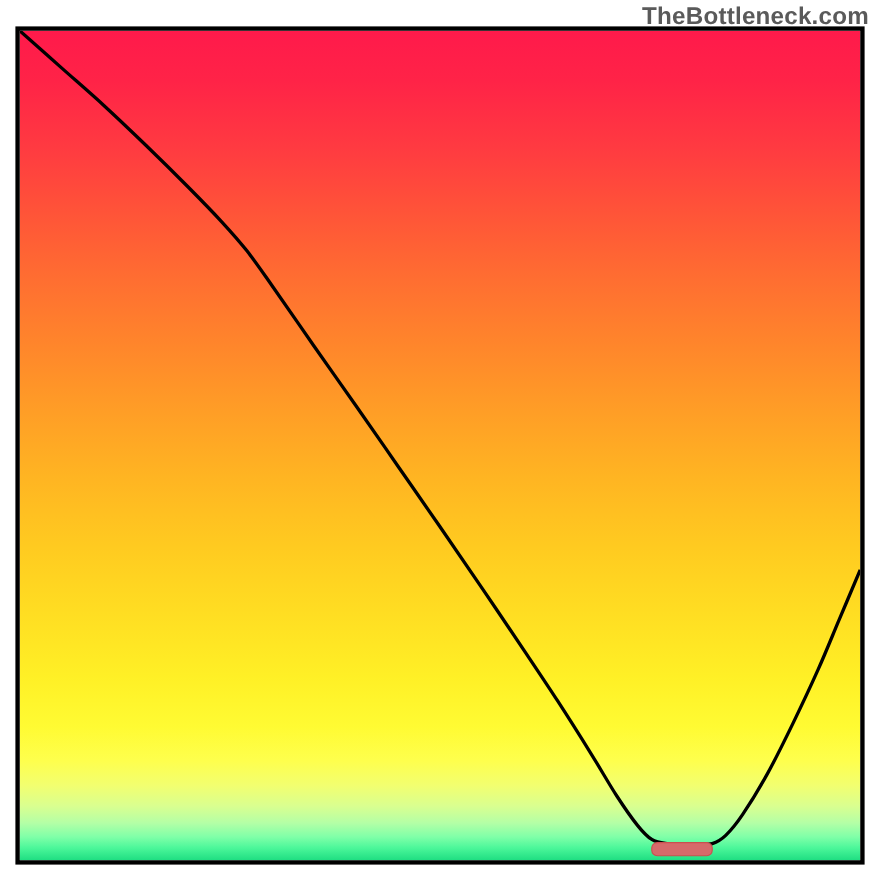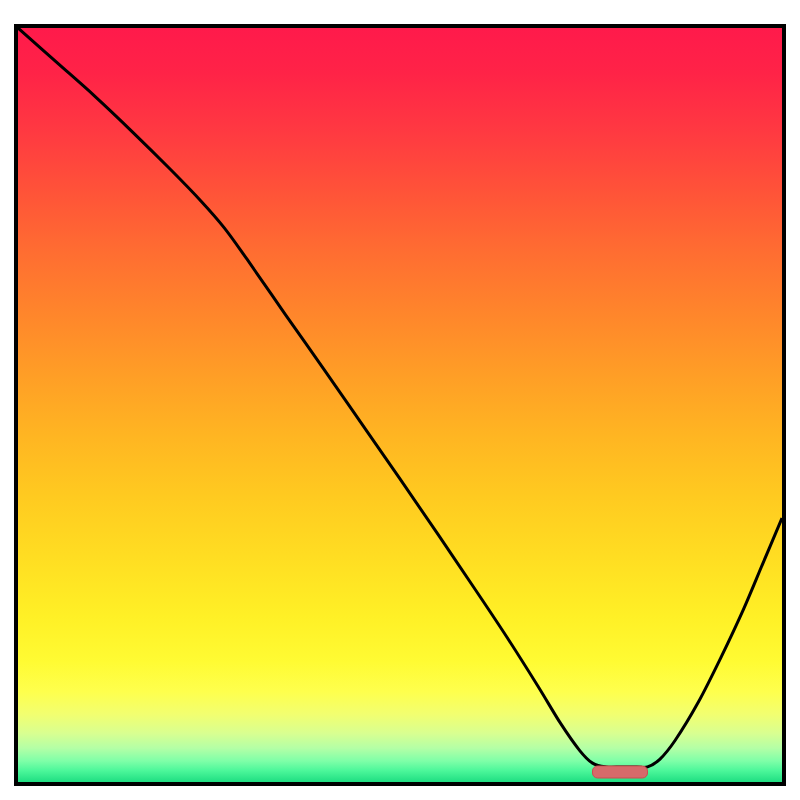--- a/index.html
+++ b/index.html
@@ -40,20 +40,21 @@
     left: 0;
     top: 0;
     width: 100%;
     height: 100%;
   }
 </style>
 </head>
 <body>
 <div class="frame">
 
+  <div class="watermark">TheBottleneck.com</div>
 
   <div class="plot-outer">
     <svg class="svg-stage" id="stage" viewBox="0 0 764 754" preserveAspectRatio="none">
       <defs>
         <linearGradient id="bg-grad" x1="0" y1="0" x2="0" y2="1">
             <stop offset="0.00%" stop-color="#ff1a4b"></stop>
             <stop offset="6.00%" stop-color="#ff2347"></stop>
             <stop offset="14.00%" stop-color="#ff3a41"></stop>
             <stop offset="22.00%" stop-color="#ff5438"></stop>
             <stop offset="30.00%" stop-color="#ff6e31"></stop>

